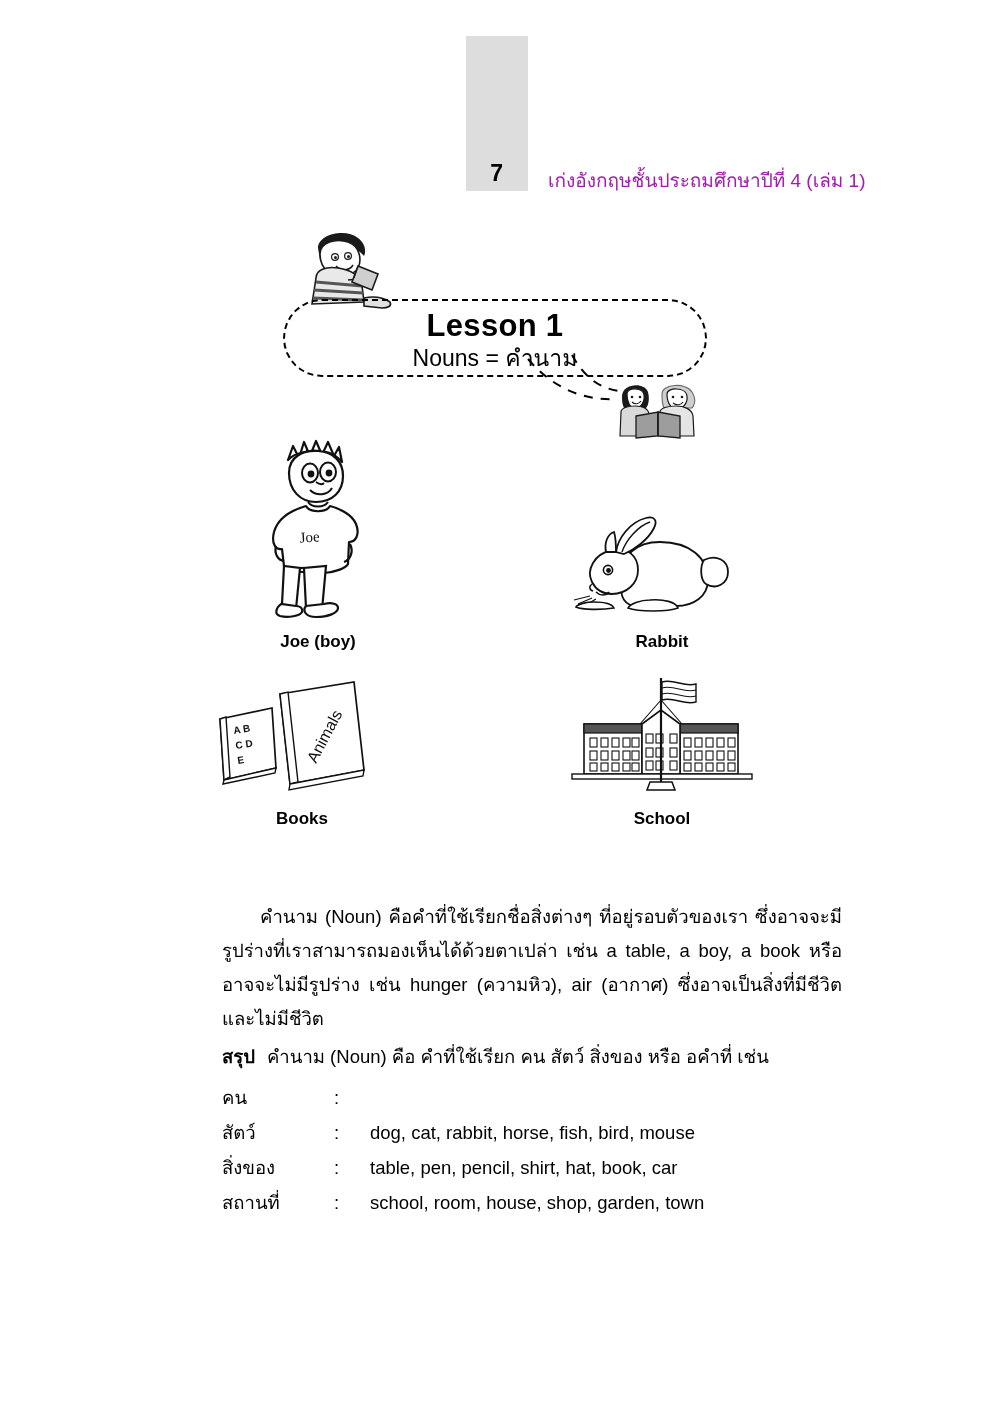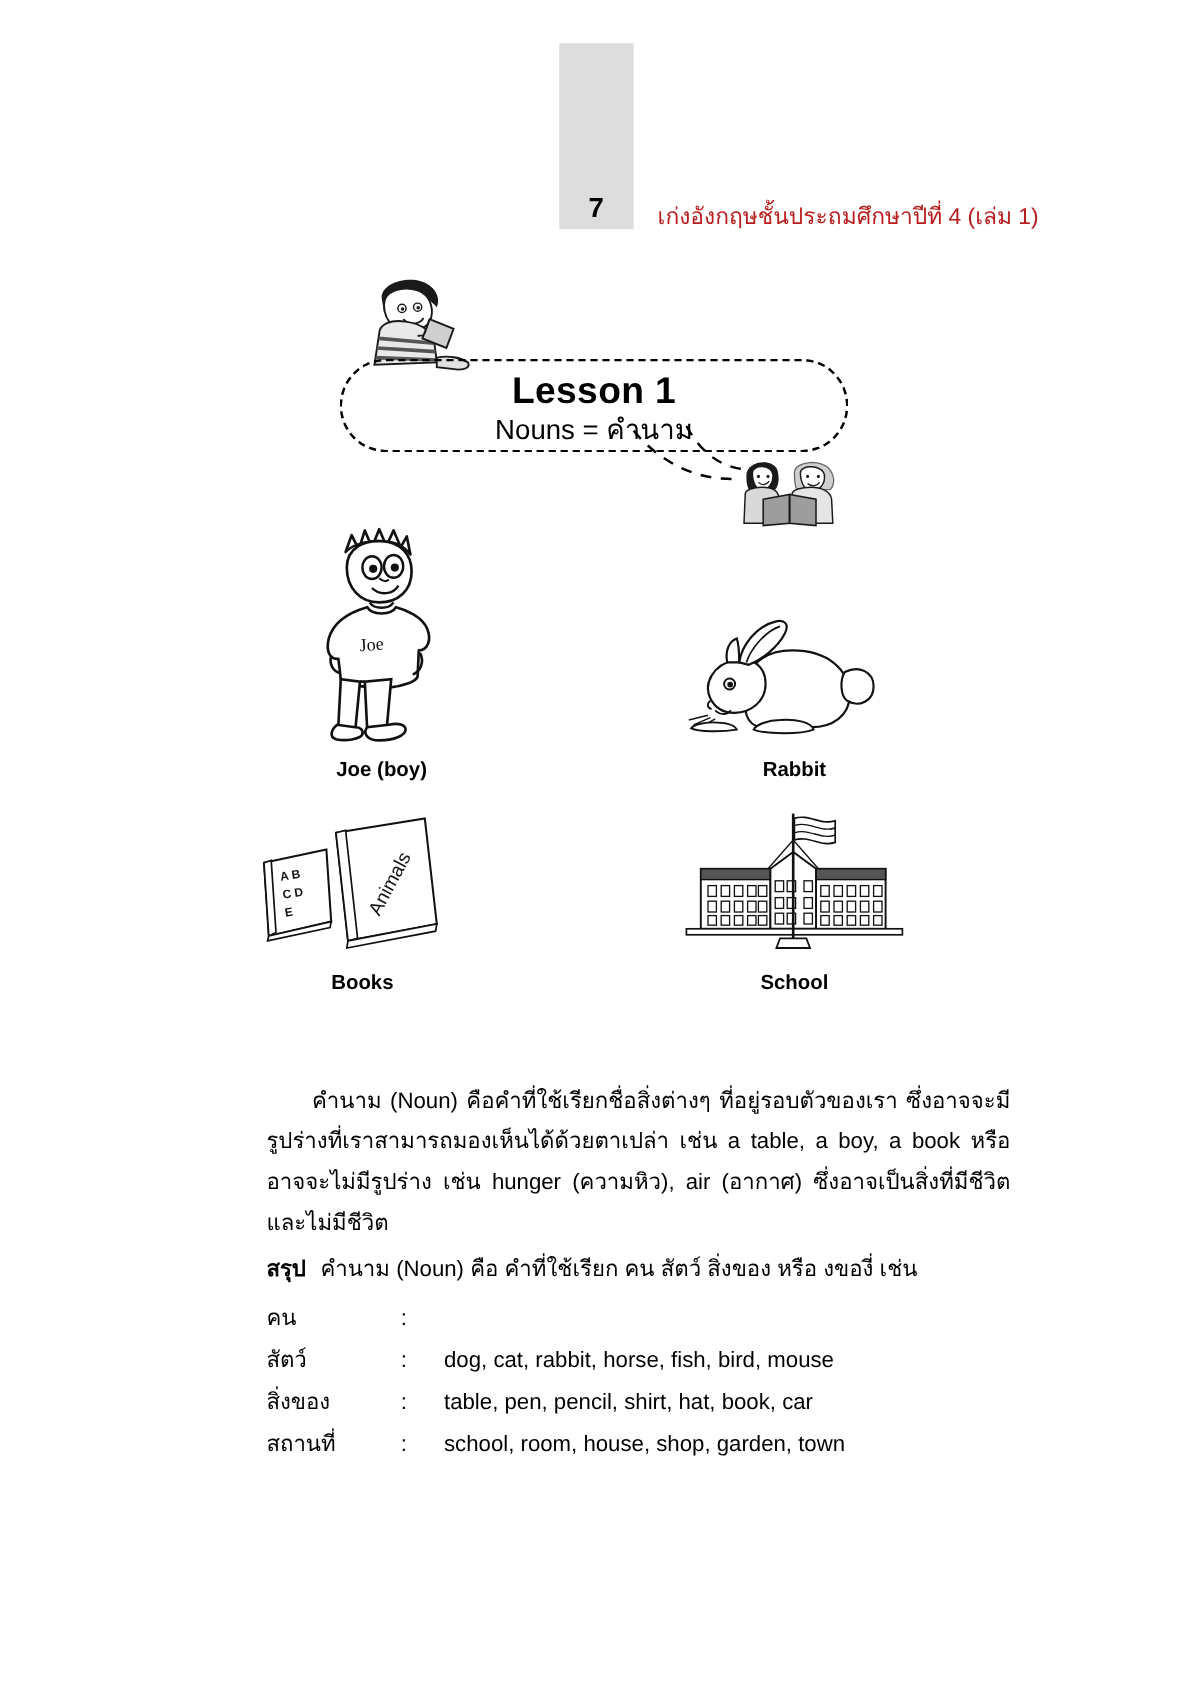--- a/index.html
+++ b/index.html
@@ -38,21 +38,21 @@
     text-align: center;
     font-size: 23px;
     font-weight: bold;
     letter-spacing: 0.5px;
   }
   .header-title {
     position: absolute;
     left: 548px;
     top: 165px;
     font-size: 19px;
-    color: #b91c1c;
+    color: #a21caf;
     white-space: nowrap;
     font-family: "Liberation Sans", "DejaVu Sans", sans-serif;
   }
 
   
   .lesson-box {
     position: absolute;
     left: 283px;
     top: 299px;
     width: 424px;
@@ -412,21 +412,21 @@
     </svg>
   </div>
   <div class="caption cap-school">School</div>
 
   <div class="body-text">
     <span class="indent"></span><b>คำนาม</b><span> (Noun) คือคำที่ใช้เรียกชื่อสิ่งต่างๆ ที่อยู่รอบตัวของเรา ซึ่งอาจจะมีรูปร่างที่เราสามารถมองเห็นได้ด้วยตาเปล่า เช่น a table, a boy, a book หรือ อาจจะไม่มีรูปร่าง เช่น hunger (ความหิว), air (อากาศ) ซึ่งอาจเป็นสิ่งที่มีชีวิตและไม่มีชีวิต</span>
   </div>
 
   <div class="summary">
     <div class="summary-line">
-      <b>สรุป</b><span class="sum-gap"></span><span>คำนาม (Noun) คือ คำที่ใช้เรียก คน สัตว์ สิ่งของ หรือ งของี่ เช่น</span>
+      <b>สรุป</b><span class="sum-gap"></span><span>คำนาม (Noun) คือ คำที่ใช้เรียก คน สัตว์ สิ่งของ หรือ อคำที่ เช่น</span>
     </div>
   </div>
 
   <div class="voc-list">
     <div class="voc-row">
       <span class="voc-term">คน</span>
       <span class="voc-colon">:</span>
     </div>
     <div class="voc-row">
       <span class="voc-term">สัตว์</span>

